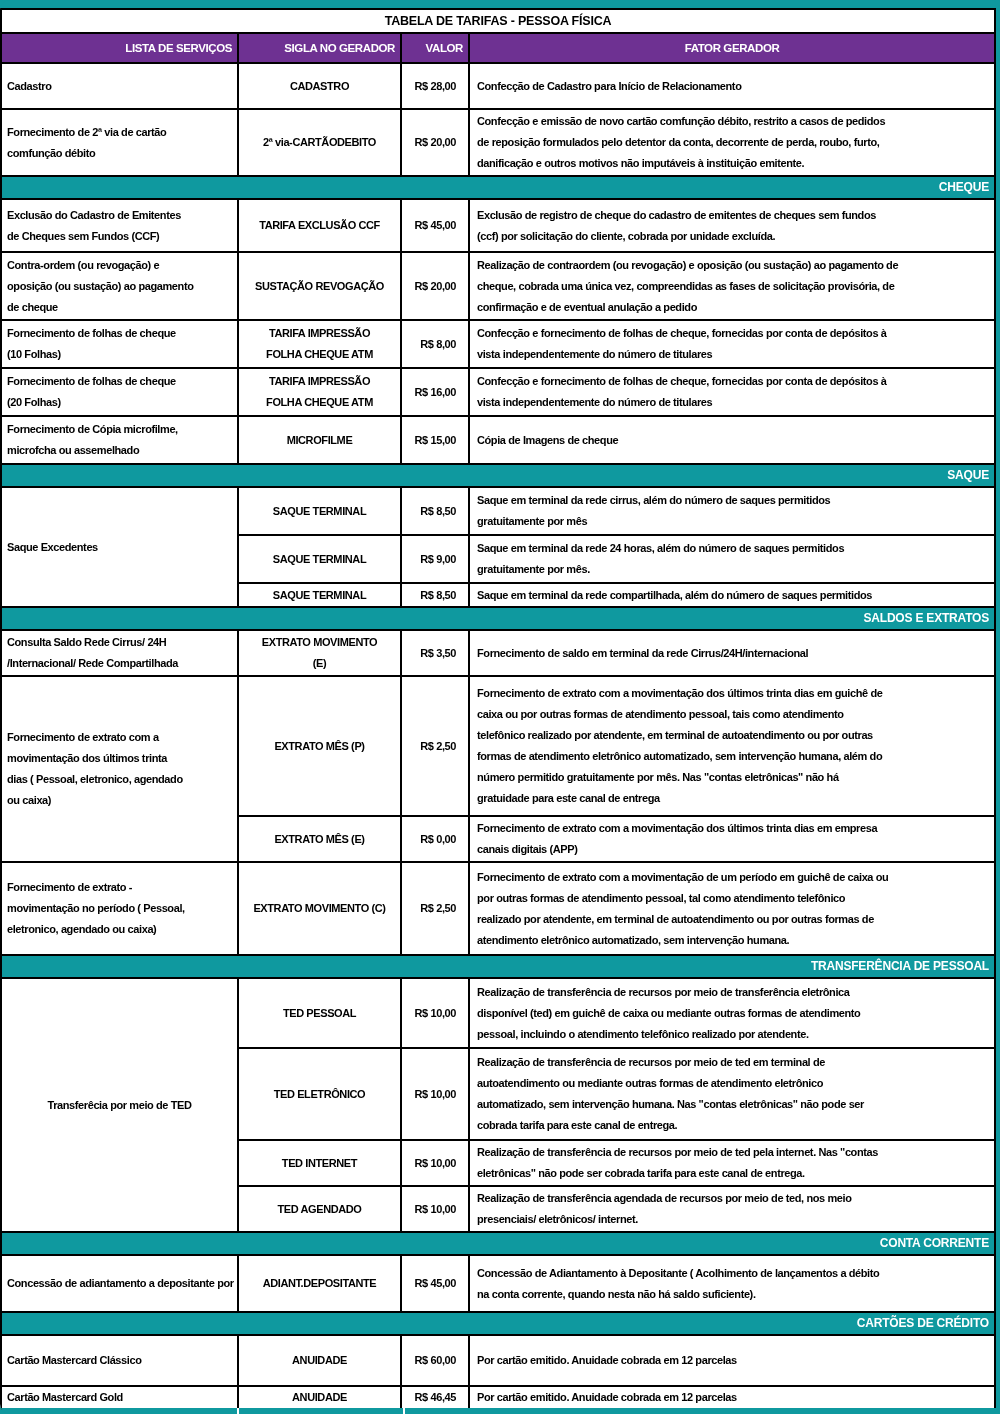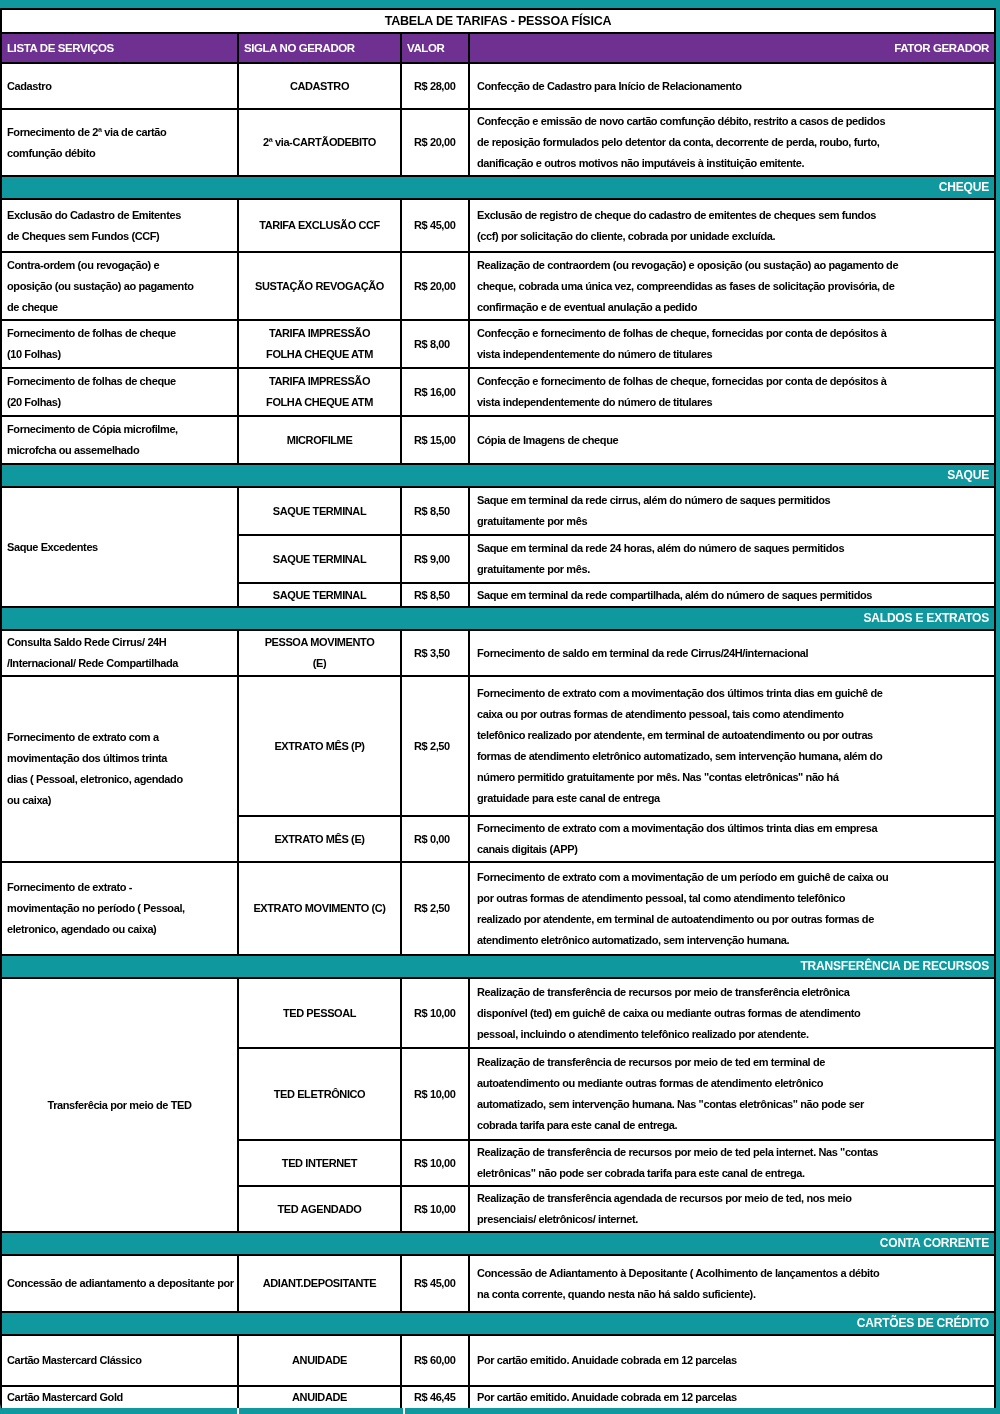--- a/index.html
+++ b/index.html
@@ -19,33 +19,33 @@
     font-weight:bold; font-size:11px; line-height:21px;
     letter-spacing:-0.4px; color:#000;
     vertical-align:middle; padding:0 5px;
     overflow:hidden; white-space:pre-line;
   }
   td.title-cell {
     background:#ffffff; text-align:center; font-size:12.5px;
     letter-spacing:-0.2px;
   }
   td.hdr {
-    background:#6e3192; color:#ffffff; text-align:left;
+    background:#6e3192; color:#ffffff; text-align:right;
     font-size:11.5px;
   }
-  td.hdr-left { text-align:right; }
+  td.hdr-left { text-align:center; }
   td.bar {
     background:#0f999f; color:#ffffff; text-align:right;
     font-size:12px; letter-spacing:-0.2px;
   }
   td.svc { text-align:left; padding-right:26px; }
   td.svc-center { text-align:center; padding-right:5px; }
   td.svc-clip { white-space:nowrap; padding-right:0; }
   td.sig { text-align:center; }
-  td.val { text-align:left; padding:0 12px; }
+  td.val { text-align:right; padding:0 12px; }
   td.fat { text-align:left; padding-left:7px; padding-right:12px; }
   .bottom-strip {
     position:absolute; left:0; bottom:0; width:1000px; height:6px;
     background:#0f999f;
   }
   .bottom-strip .tick {
     position:absolute; top:0; width:2px; height:6px; background:#ffffff;
   }
 </style>
 </head>
@@ -166,21 +166,21 @@
       <td class="fat">Saque em terminal da rede compartilhada, além do número de saques permitidos</td>
     </tr>
 
     <tr style="height:23px">
       <td colspan="4" class="bar">SALDOS E EXTRATOS</td>
     </tr>
 
     <tr style="height:46px">
       <td class="svc">Consulta Saldo Rede Cirrus/ 24H
 /Internacional/ Rede Compartilhada</td>
-      <td class="sig">PESSOA MOVIMENTO
+      <td class="sig">EXTRATO MOVIMENTO
 (E)</td>
       <td class="val">R$ 3,50</td>
       <td class="fat">Fornecimento de saldo em terminal da rede Cirrus/24H/internacional</td>
     </tr>
 
     <tr style="height:140px">
       <td class="svc" rowspan="2">Fornecimento de extrato com a
 movimentação dos últimos trinta
 dias ( Pessoal, eletronico, agendado
 ou caixa)</td>
@@ -206,21 +206,21 @@
 eletronico, agendado ou caixa)</td>
       <td class="sig">EXTRATO MOVIMENTO (C)</td>
       <td class="val">R$ 2,50</td>
       <td class="fat">Fornecimento de extrato com a movimentação de um período em guichê de caixa ou
 por outras formas de atendimento pessoal, tal como atendimento telefônico
 realizado por atendente, em terminal de autoatendimento ou por outras formas de
 atendimento eletrônico automatizado, sem intervenção humana.</td>
     </tr>
 
     <tr style="height:23px">
-      <td colspan="4" class="bar">TRANSFERÊNCIA DE RECURSOS</td>
+      <td colspan="4" class="bar">TRANSFERÊNCIA DE PESSOAL</td>
     </tr>
 
     <tr style="height:70px">
       <td class="svc svc-center" rowspan="4">Transferêcia por meio de TED</td>
       <td class="sig">TED PESSOAL</td>
       <td class="val">R$ 10,00</td>
       <td class="fat">Realização de transferência de recursos por meio de transferência eletrônica
 disponível (ted) em guichê de caixa ou mediante outras formas de atendimento
 pessoal, incluindo o atendimento telefônico realizado por atendente.</td>
     </tr>

